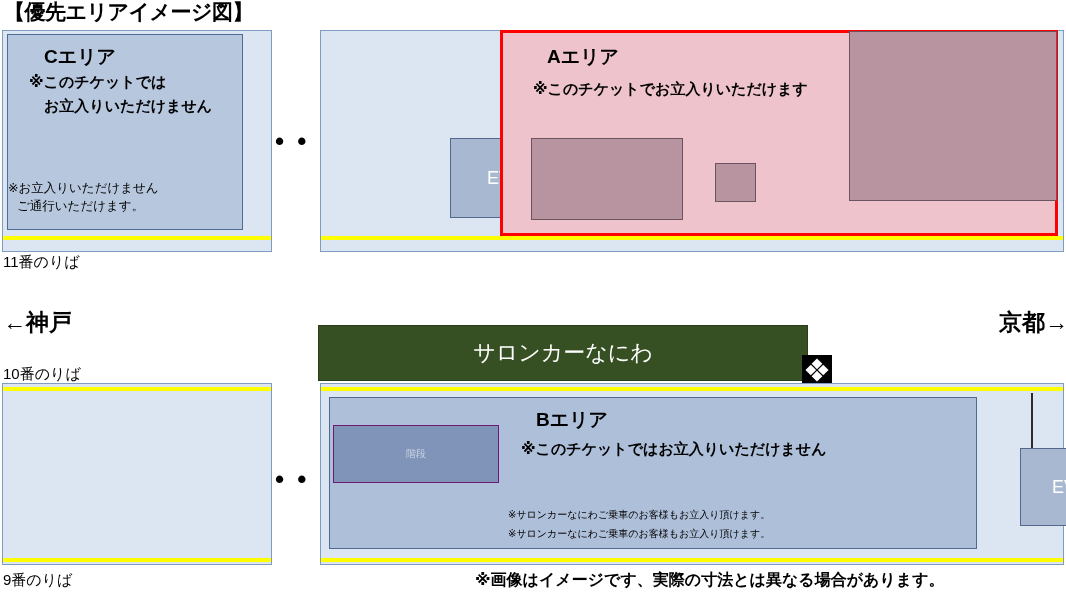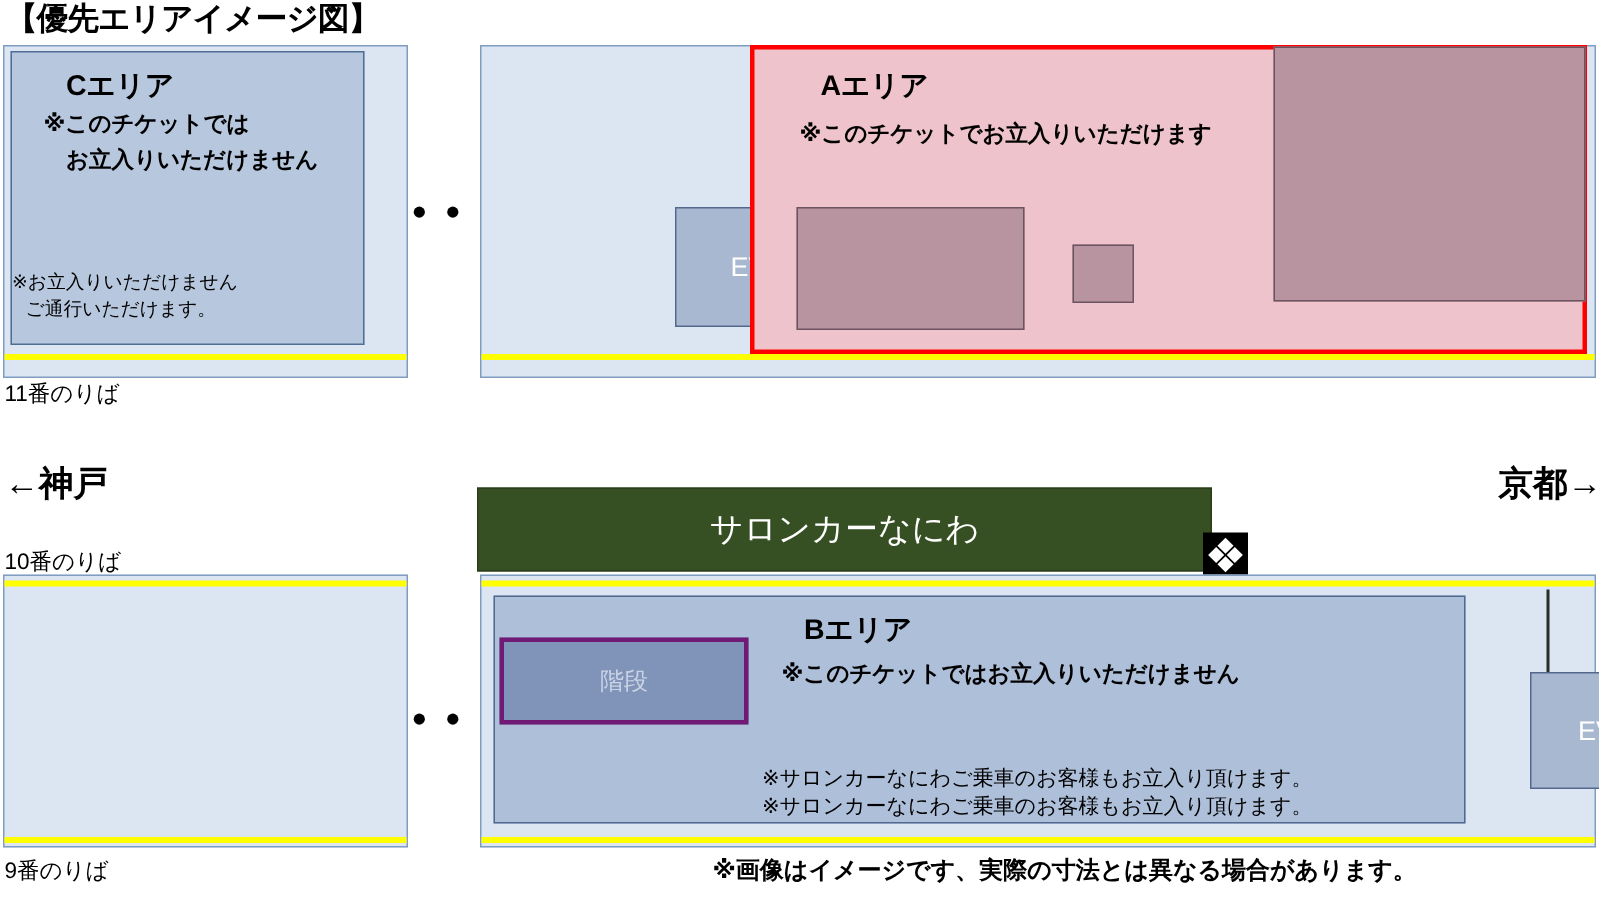--- a/index.html
+++ b/index.html
@@ -51,26 +51,26 @@
     border: 1px solid #53688c;
     color: #ffffff;
     display: flex;
     align-items: center;
     justify-content: center;
     font-size: 18px;
     margin-left: 40px;
   }
   .stairs-box {
     background: #8094ba;
-    border: 3px solid #701a75;
+    border: 1px solid #701a75;
     color: #c9d3e4;
     display: flex;
     align-items: center;
     justify-content: center;
-    font-size: 16px;
+    font-size: 10px;
   }
   .b-area-box {
     background: #aebfd9;
     border: 1px solid #51688f;
   }
   .a-area-red {
     background: #eec3cb;
     border: 3px solid #ff0000;
     box-sizing: border-box;
   }
@@ -111,21 +111,21 @@
     font-size: 15px;
     font-weight: bold;
     white-space: nowrap;
   }
   .c-note {
     font-size: 12.5px;
     white-space: nowrap;
     line-height: 1.35;
   }
   .b-note {
-    font-size: 14px;
+    font-size: 10px;
     white-space: nowrap;
     line-height: 1.45;
   }
   .footer-note {
     font-size: 16px;
     font-weight: bold;
     white-space: nowrap;
   }
 
   

